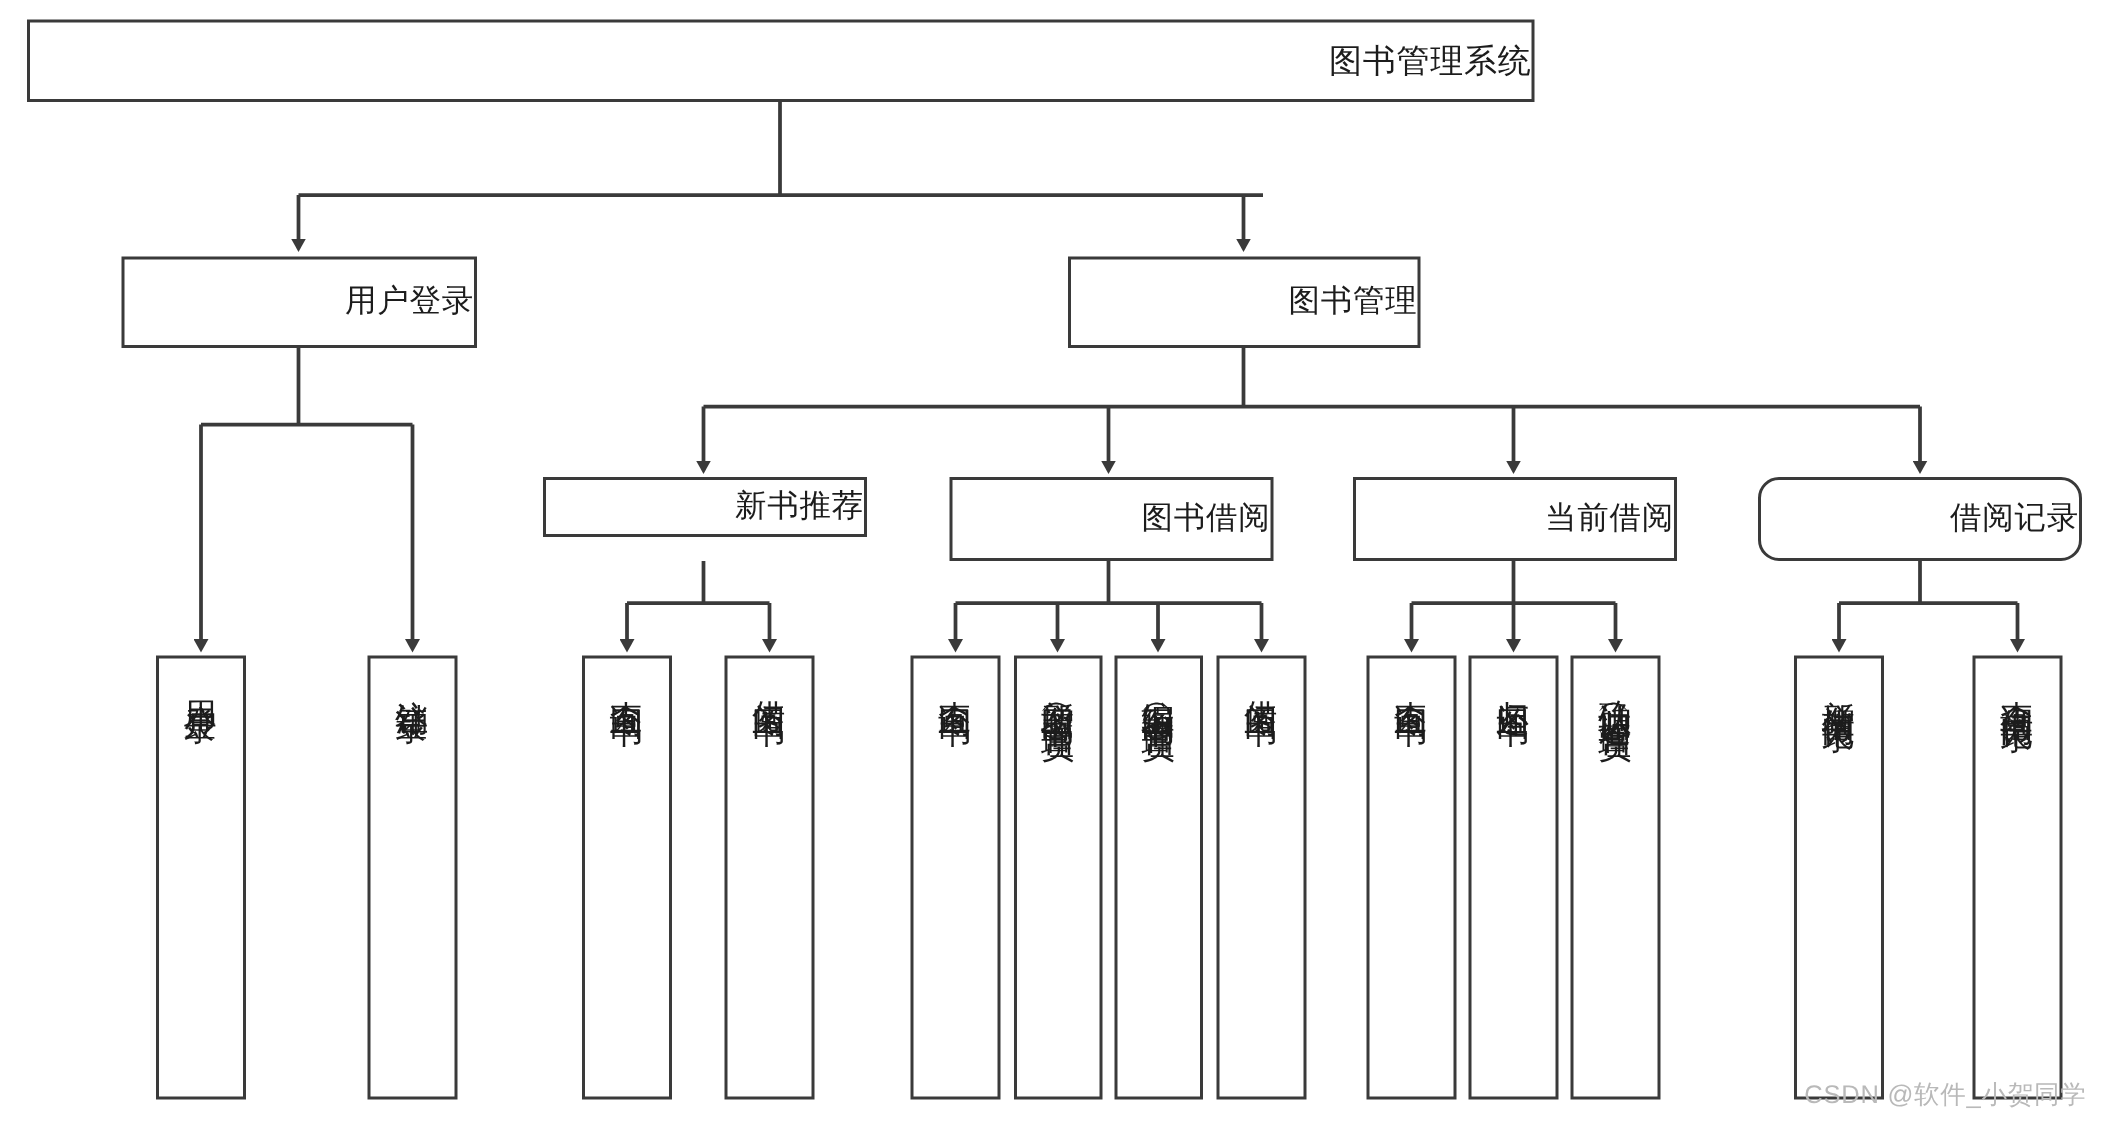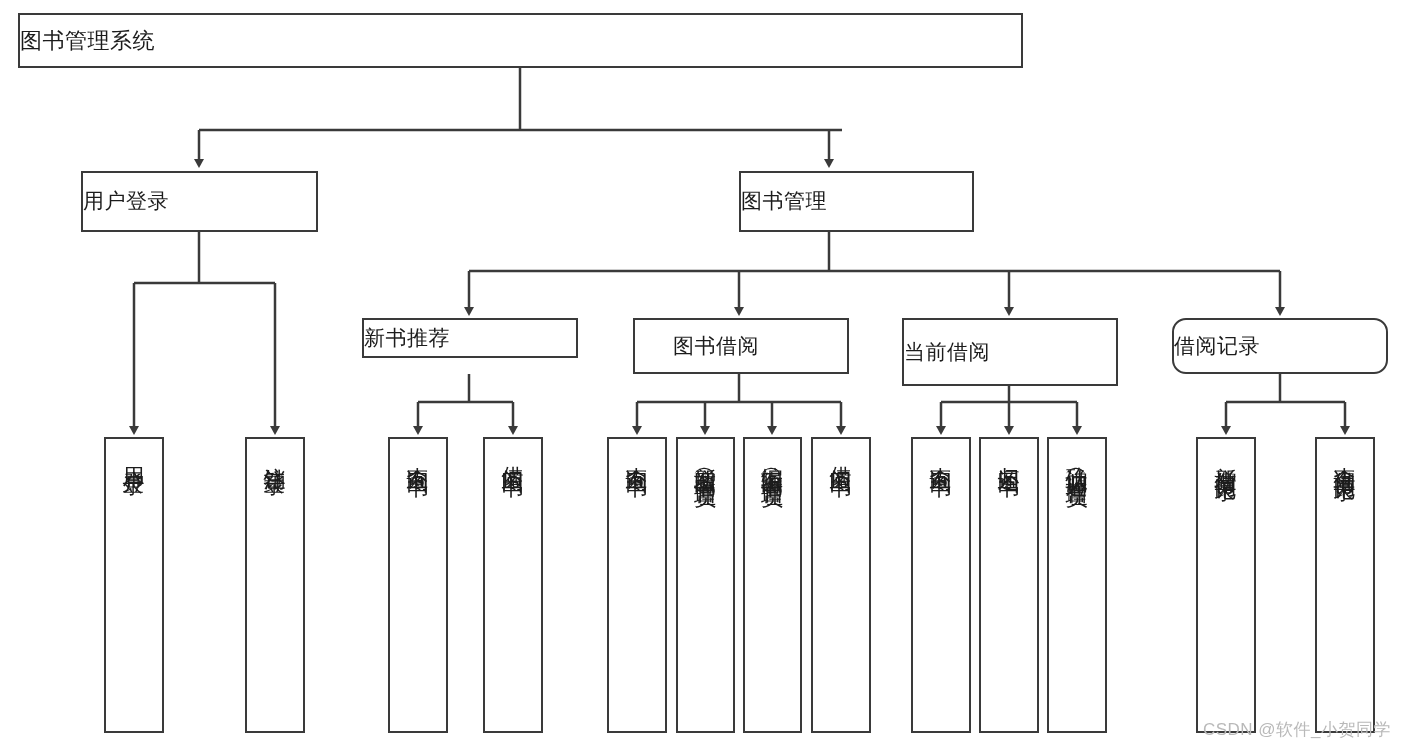--- a/index.html
+++ b/index.html
@@ -26,21 +26,21 @@
     height: 747px;
     pointer-events: none;
   }
   .node {
     position: absolute;
     box-sizing: border-box;
     background: #ffffff;
     border: 2.5px solid #3a3a3a;
     display: flex;
     align-items: center;
-    justify-content: flex-start;
+    justify-content: flex-end;
     color: #1c1c1c;
     z-index: 2;
   }
   .node .lbl {
     display: block;
     text-align: center;
     line-height: 1.18;
     white-space: pre;
   }
   
@@ -132,31 +132,31 @@
     </g>
   </svg>
 
   <div class="node horiz root" style="left:18px; top:13px; width:1005px; height:55px;">
     <span class="lbl">图书管理系统</span>
   </div>
 
   <div class="node horiz" style="left:81px; top:171px; width:237px; height:61px;">
     <span class="lbl">用户登录</span>
   </div>
-  <div class="node horiz" style="left:712px; top:171px; width:235px; height:61px;margin-left:27px;">
+  <div class="node horiz" style="left:712px; top:171px; width:235px; height:61px;">
     <span class="lbl">图书管理</span>
   </div>
 
   <div class="node horiz" style="left:362px; top:318px; width:216px; height:40px;">
     <span class="lbl">新书推荐</span>
   </div>
   <div class="node horiz" style="left:633px; top:318px; width:216px; height:56px;padding-left:38px;">
     <span class="lbl">图书借阅</span>
   </div>
-  <div class="node horiz" style="left:902px; top:318px; width:216px; height:68px;">
+  <div class="node horiz" style="left:902px; top:318px; width:216px; height:56px;">
     <span class="lbl">当前借阅</span>
   </div>
   <div class="node horiz" style="left:1172px; top:318px; width:216px; height:56px;border-radius:14px;">
     <span class="lbl">借阅记录</span>
   </div>
 
   <div class="node vert" style="left:104px; top:437px; width:60px; height:296px;">
     <span class="lbl">用户登录</span>
   </div>
   <div class="node vert" style="left:245px; top:437px; width:60px; height:296px;">

